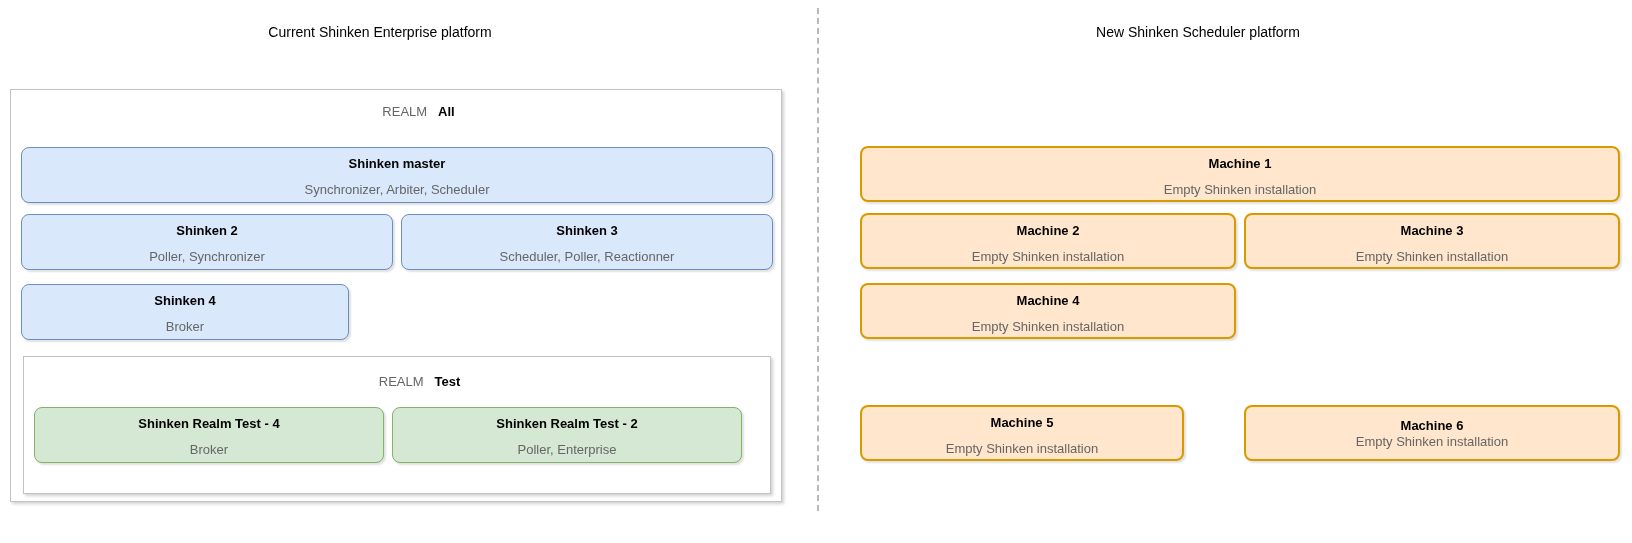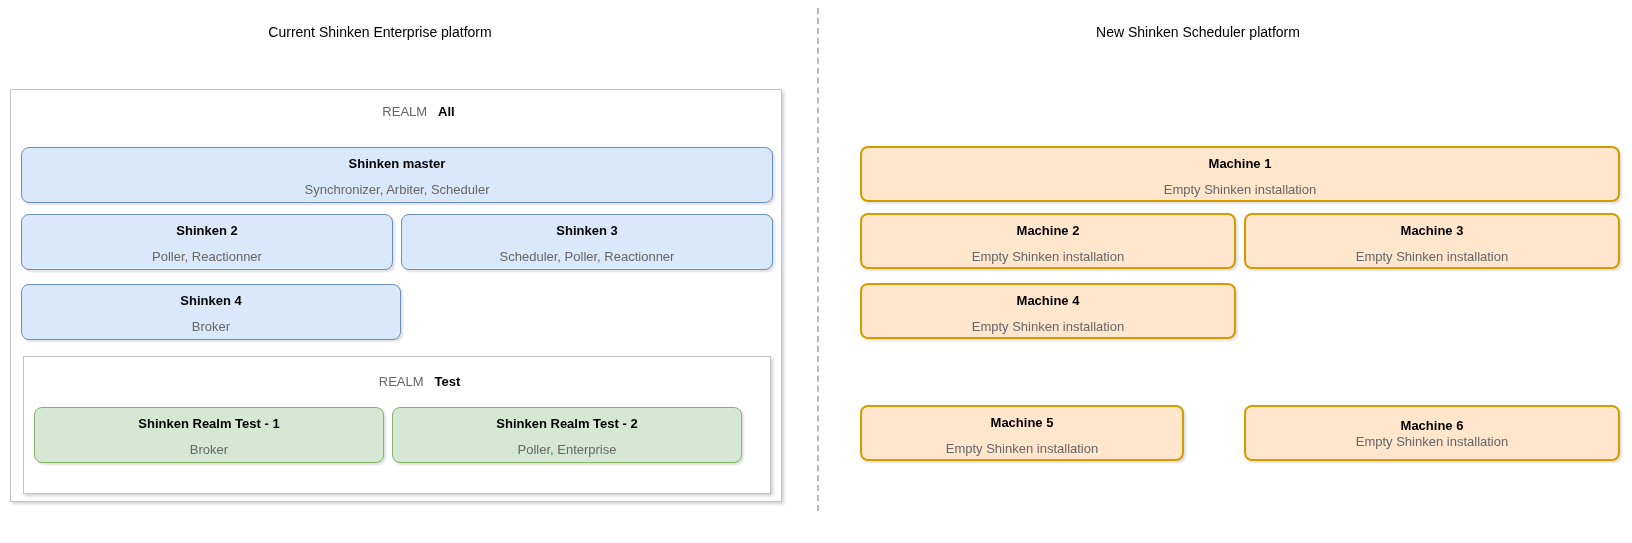--- a/index.html
+++ b/index.html
@@ -84,21 +84,21 @@
   .node.tight .subtitle { margin-top: 1px; }
 
   .node.blue   { background: var(--blue-fill,  #dae8fc); border: 1px solid var(--blue-border,  #6c8ebf); }
   .node.green  { background: var(--green-fill, #d5e8d4); border: 1px solid var(--green-border, #82b366); }
   .node.orange { background: var(--orange-fill,#ffe6cc); border: 2px solid var(--orange-border,#d79b00); }
 
   
   .n-master { left: 10px;  top: 57px;  width: 752px; }
   .n-s2     { left: 10px;  top: 124px; width: 372px; }
   .n-s3     { left: 390px; top: 124px; width: 372px; align-items: center; }
-  .n-s4     { left: 10px;  top: 194px; width: 380px; }
+  .n-s4     { left: 10px;  top: 194px; width: 328px; }
   
   .n-t1     { left: 10px;  top: 50px;  width: 350px; }
   .n-t2     { left: 368px; top: 50px;  width: 350px; }
   
   .n-m1 { left: 860px;  top: 146px; width: 760px; }
   .n-m2 { left: 860px;  top: 213px; width: 376px; }
   .n-m3 { left: 1244px; top: 213px; width: 376px; }
   .n-m4 { left: 860px;  top: 283px; width: 376px; }
   .n-m5 { left: 860px;  top: 405px; width: 324px; }
   .n-m6 { left: 1244px; top: 405px; width: 376px; }
@@ -120,42 +120,42 @@
       <span class="realm-name">All</span>
     </div>
 
     <div class="node blue n-master">
       <div class="title">Shinken master</div>
       <div class="subtitle">Synchronizer, Arbiter, Scheduler</div>
     </div>
 
     <div class="node blue n-s2">
       <div class="title">Shinken 2</div>
-      <div class="subtitle">Poller, Reactionner</div>
+      <div class="subtitle">Poller, Synchronizer</div>
     </div>
 
     <div class="node blue n-s3">
       <div class="title">Shinken 3</div>
       <div class="subtitle">Scheduler, Poller, Reactionner</div>
     </div>
 
     <div class="node blue n-s4">
       <div class="title">Shinken 4</div>
       <div class="subtitle">Broker</div>
     </div>
 
     <div class="realm realm-test">
       <div class="realm-label">
         <span class="realm-prefix">REALM</span>
         <span>&nbsp;</span>
         <span class="realm-name">Test</span>
       </div>
 
       <div class="node green n-t1">
-        <div class="title">Shinken Realm Test - 1</div>
+        <div class="title">Shinken Realm Test - 4</div>
         <div class="subtitle">Broker</div>
       </div>
 
       <div class="node green n-t2">
         <div class="title">Shinken Realm Test - 2</div>
         <div class="subtitle">Poller, Enterprise</div>
       </div>
     </div>
   </div>
 

